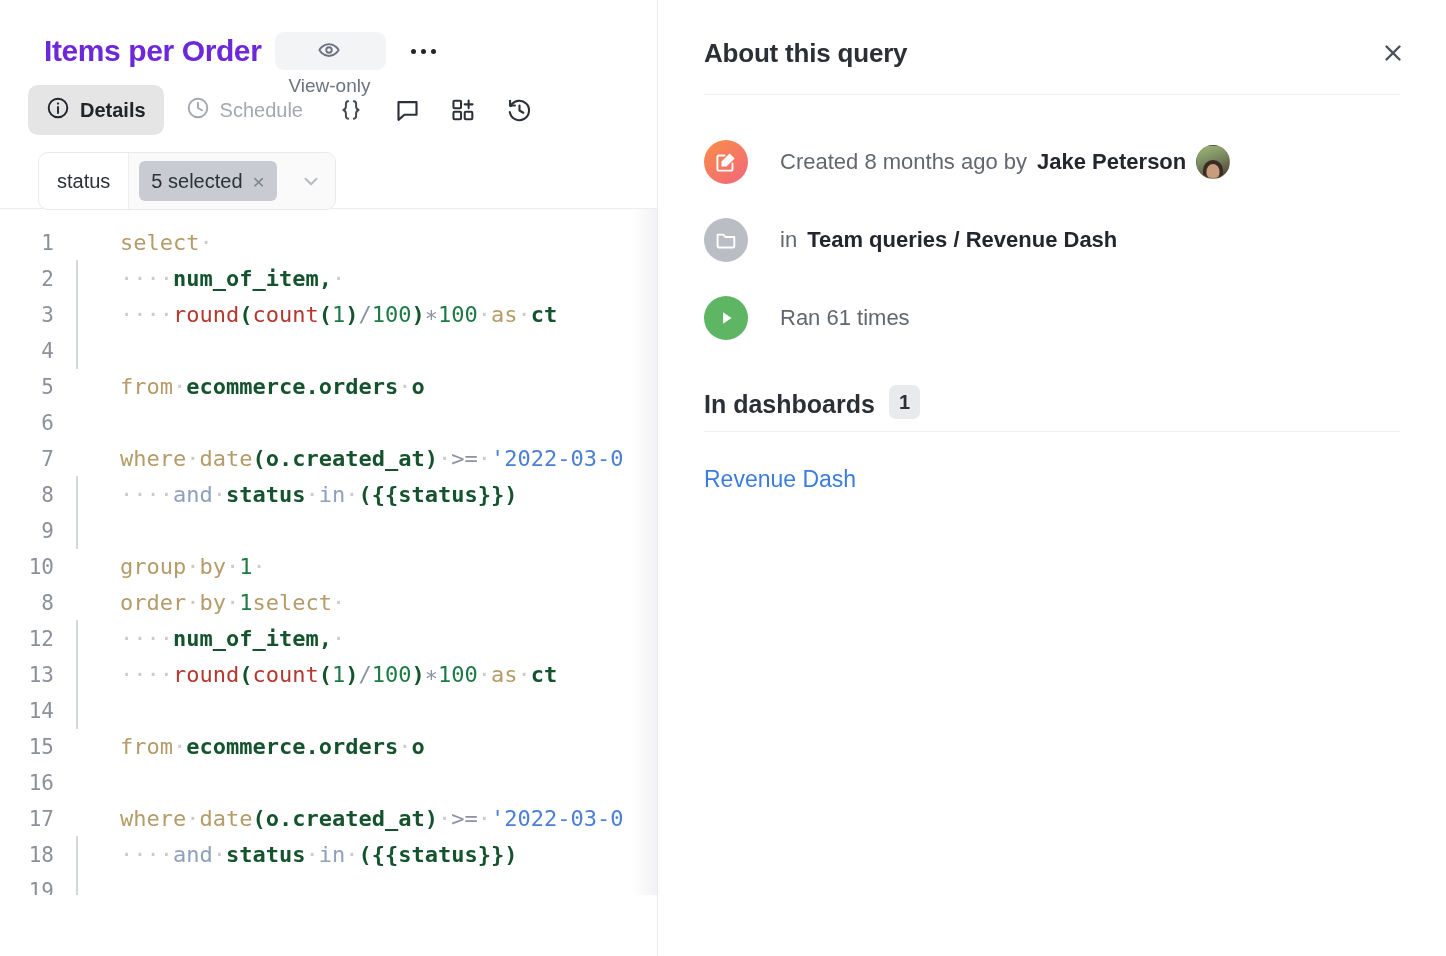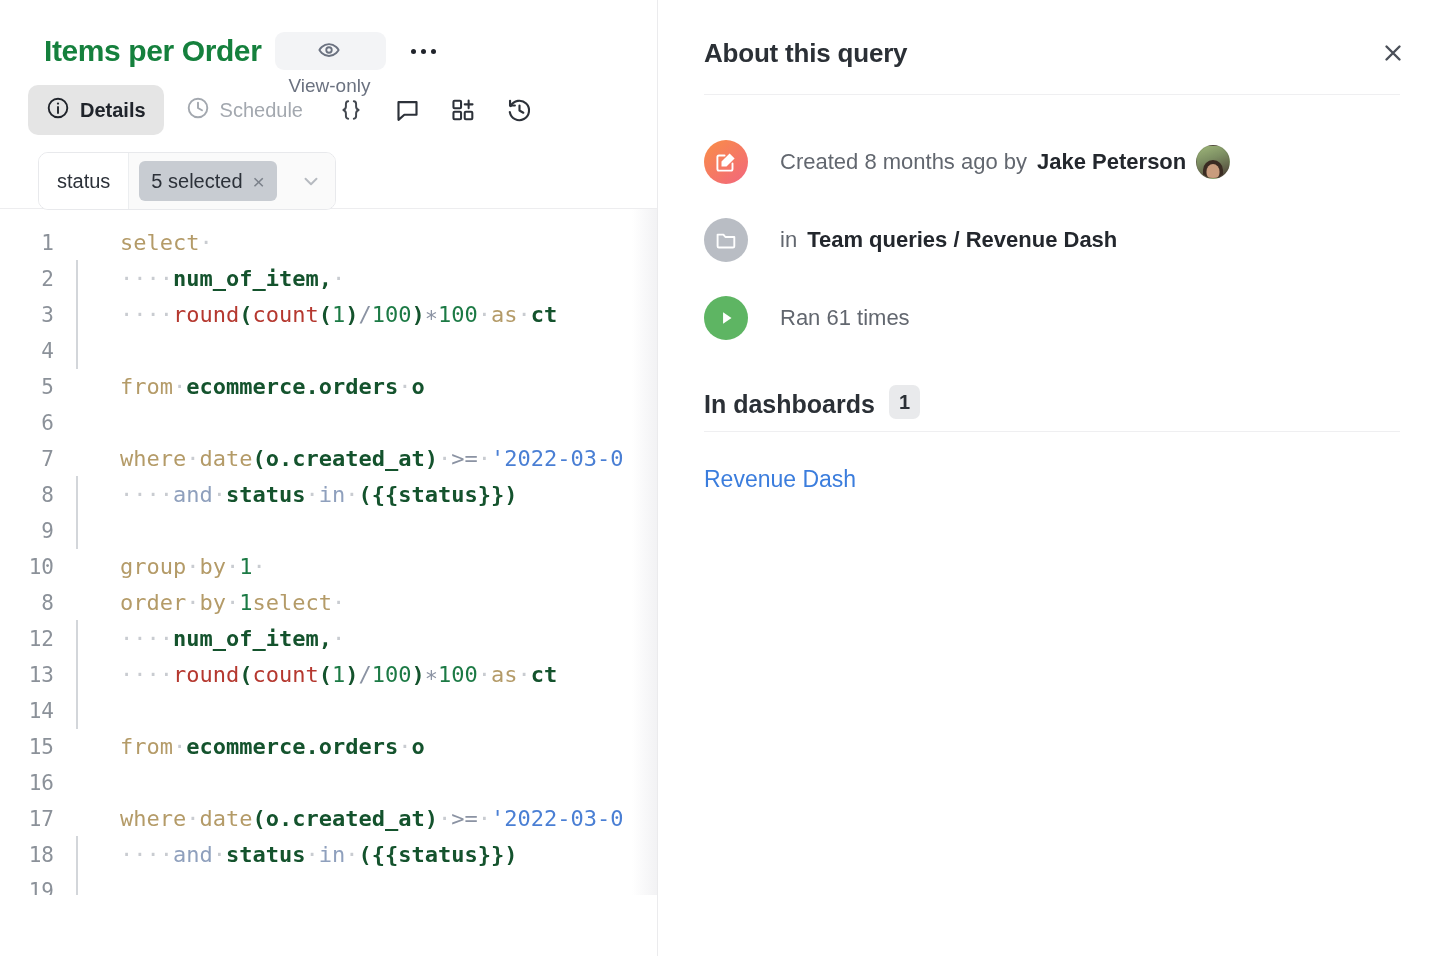--- a/index.html
+++ b/index.html
@@ -16,21 +16,21 @@
     position: relative;
     width: 658px; height: 956px;
     background: #ffffff;
     overflow: hidden;
     flex: 0 0 658px;
   }
   .left-header { padding: 28px 0 0 0; }
 
   .title-row { display: flex; align-items: center; gap: 14px; padding: 0 0 0 44px; height: 46px; }
   .page-title {
-    font-size: 30px; font-weight: 700; color: #15803d; letter-spacing: -0.4px;
+    font-size: 30px; font-weight: 700; color: #6d28d9; letter-spacing: -0.4px;
     line-height: 36px; white-space: nowrap;
   }
   .viewonly-pill {
     display: inline-flex; align-items: center; gap: 14px;
     background: #f3f4f6; border-radius: 9px;
     padding: 7px 16px 7px 13px; height: 38px;
     color: #6b7280; font-size: 19px; font-weight: 400; white-space: nowrap; flex-direction: column;
   }
   .viewonly-pill svg { display: block; }
   .ellipsis-btn {

